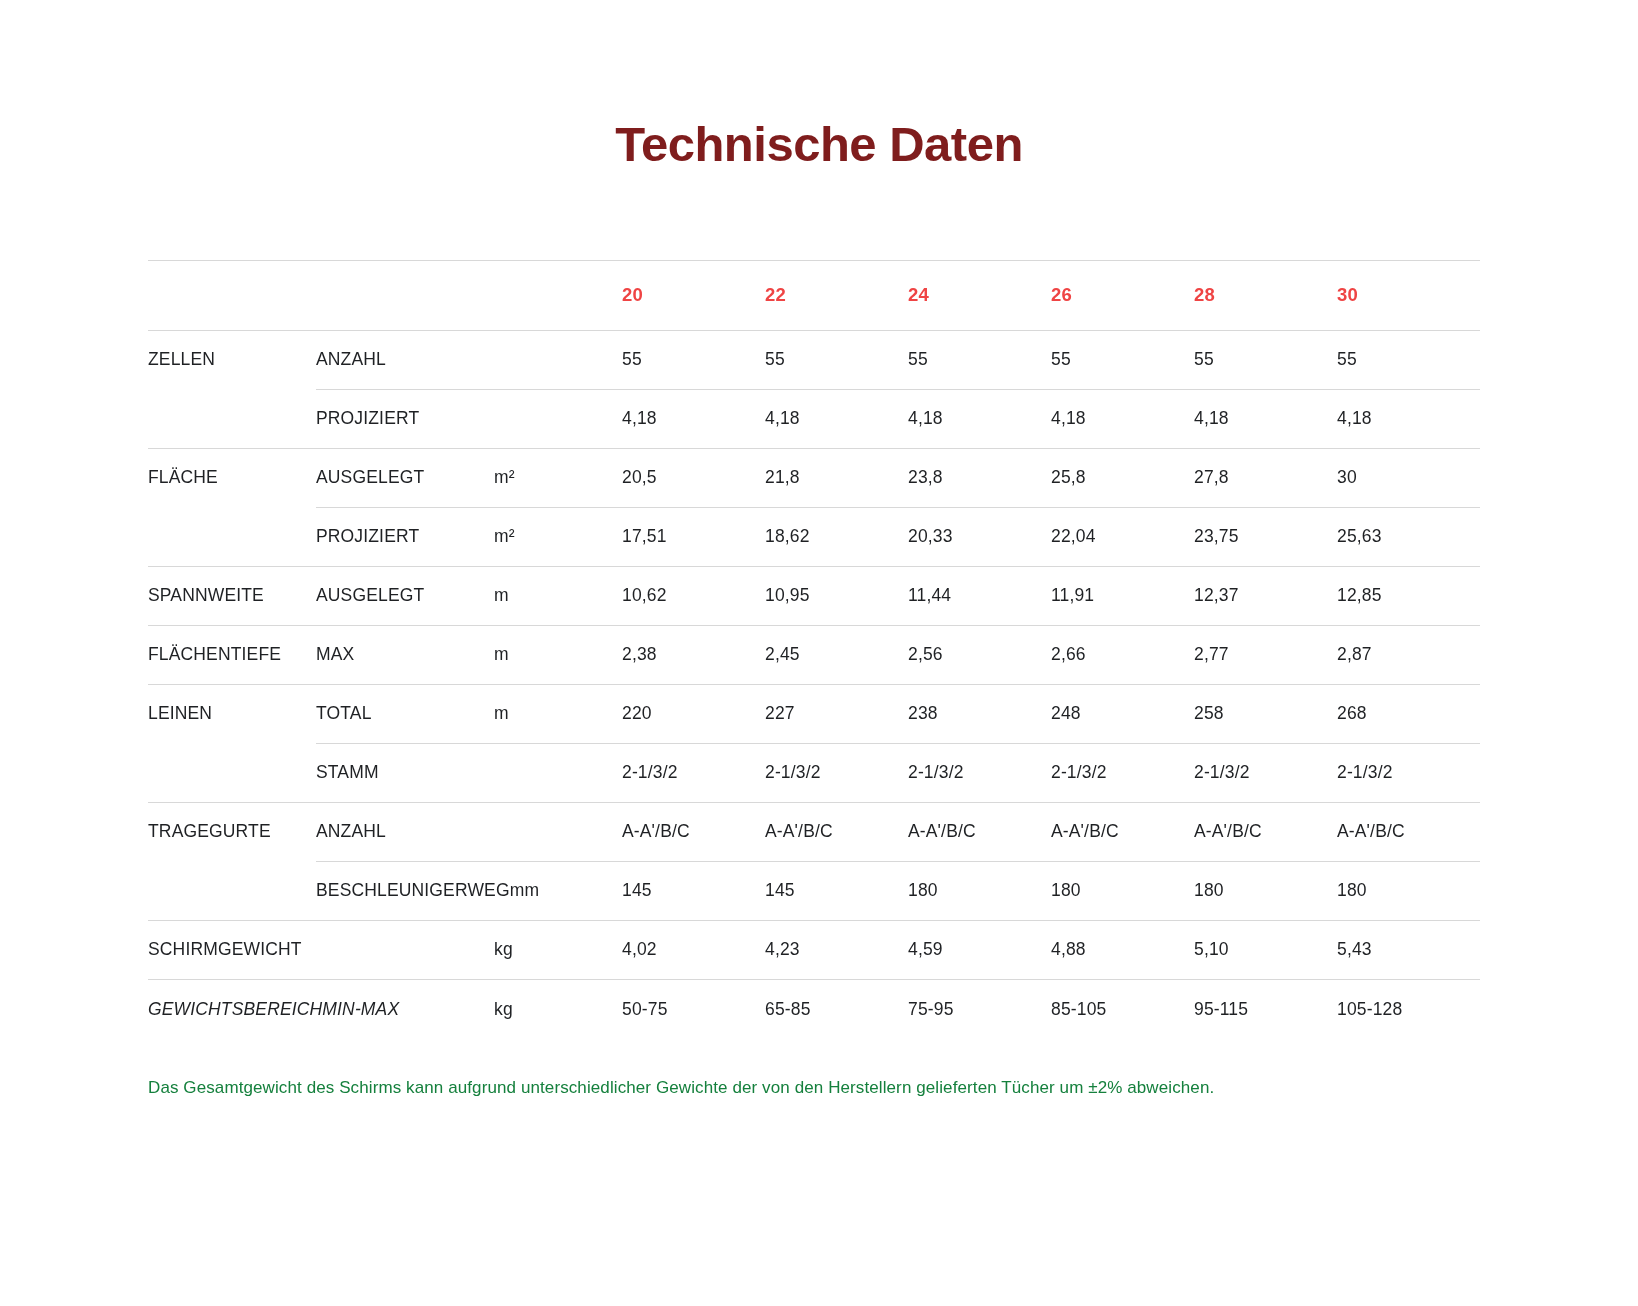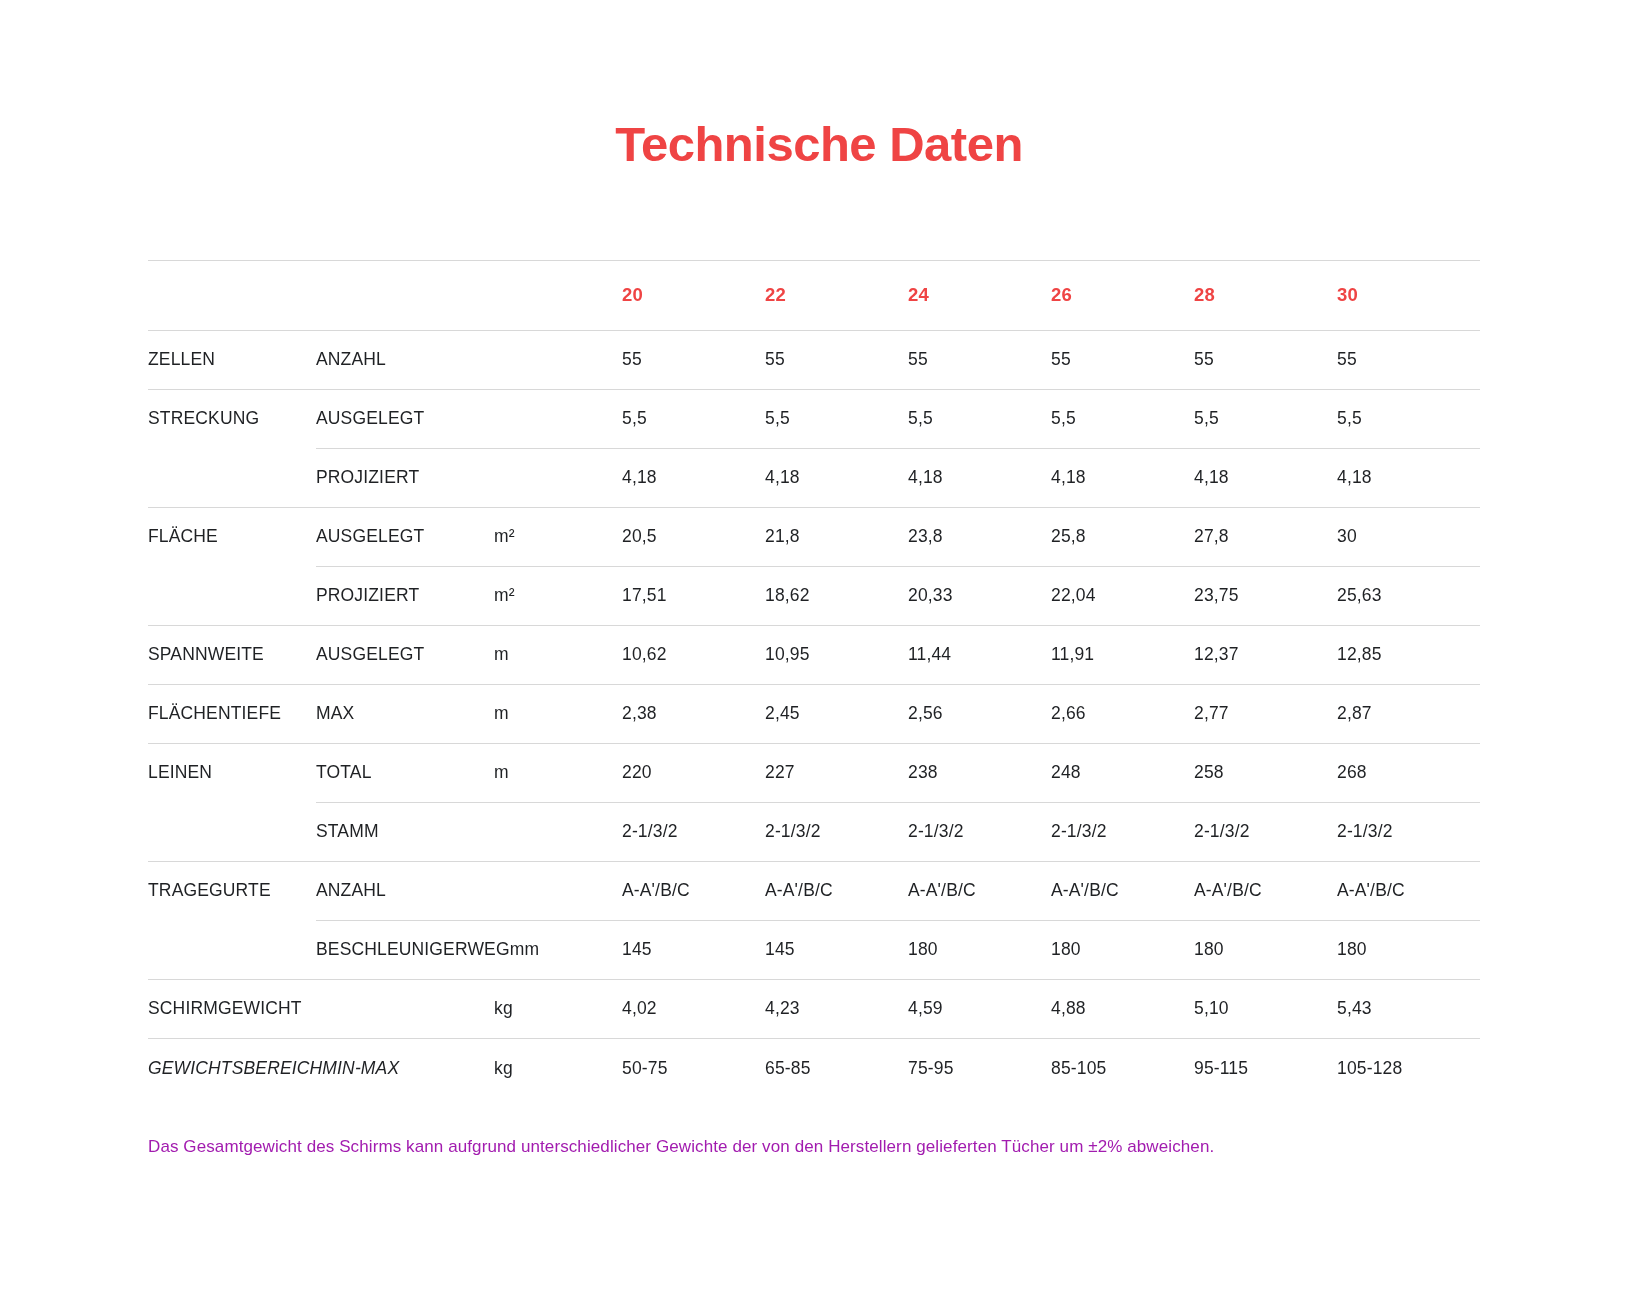--- a/index.html
+++ b/index.html
@@ -19,21 +19,21 @@
     width: 1638px;
     height: 1306px;
     position: relative;
     padding: 0;
   }
   .title {
     text-align: center;
     font-size: 49px;
     font-weight: 700;
     letter-spacing: -0.5px;
-    color: #ef4444;
+    color: #7f1d1d;
     margin: 0;
     padding-top: 118px;
     line-height: 1.1;
   }
   .table-wrap {
     margin: 0 auto;
     padding-top: 88px;
     width: 1400px;
   }
   table.spec {
@@ -84,21 +84,21 @@
 
   
   tr.cont td.group-label { border-top: 1px solid transparent; }
 
   .footnote {
     width: 1400px;
     margin: 0 auto;
     padding-left: 29px;
     padding-top: 40px;
     font-size: 17px;
-    color: #a21caf;
+    color: #15803d;
     letter-spacing: 0.1px;
   }
   .spanlabel { display: inline; }
 </style>
 </head>
 <body>
 
 <div class="page">
 
   <h1 class="title">Technische Daten</h1>
@@ -134,31 +134,20 @@
             <td class="group-label"><span class="spanlabel">ZELLEN</span></td>
             <td class="sub-label"><span class="spanlabel">ANZAHL</span></td>
             <td class="unit"></td>
             <td class="val"><span class="spanlabel">55</span></td>
             <td class="val"><span class="spanlabel">55</span></td>
             <td class="val"><span class="spanlabel">55</span></td>
             <td class="val"><span class="spanlabel">55</span></td>
             <td class="val"><span class="spanlabel">55</span></td>
             <td class="val"><span class="spanlabel">55</span></td>
           </tr>
-          <tr>
-            <td class="group-label"><span class="spanlabel">STRECKUNG</span></td>
-            <td class="sub-label"><span class="spanlabel">AUSGELEGT</span></td>
-            <td class="unit"></td>
-            <td class="val"><span class="spanlabel">5,5</span></td>
-            <td class="val"><span class="spanlabel">5,5</span></td>
-            <td class="val"><span class="spanlabel">5,5</span></td>
-            <td class="val"><span class="spanlabel">5,5</span></td>
-            <td class="val"><span class="spanlabel">5,5</span></td>
-            <td class="val"><span class="spanlabel">5,5</span></td>
-          </tr>
           <tr class="cont">
             <td class="group-label"></td>
             <td class="sub-label"><span class="spanlabel">PROJIZIERT</span></td>
             <td class="unit"></td>
             <td class="val"><span class="spanlabel">4,18</span></td>
             <td class="val"><span class="spanlabel">4,18</span></td>
             <td class="val"><span class="spanlabel">4,18</span></td>
             <td class="val"><span class="spanlabel">4,18</span></td>
             <td class="val"><span class="spanlabel">4,18</span></td>
             <td class="val"><span class="spanlabel">4,18</span></td>

